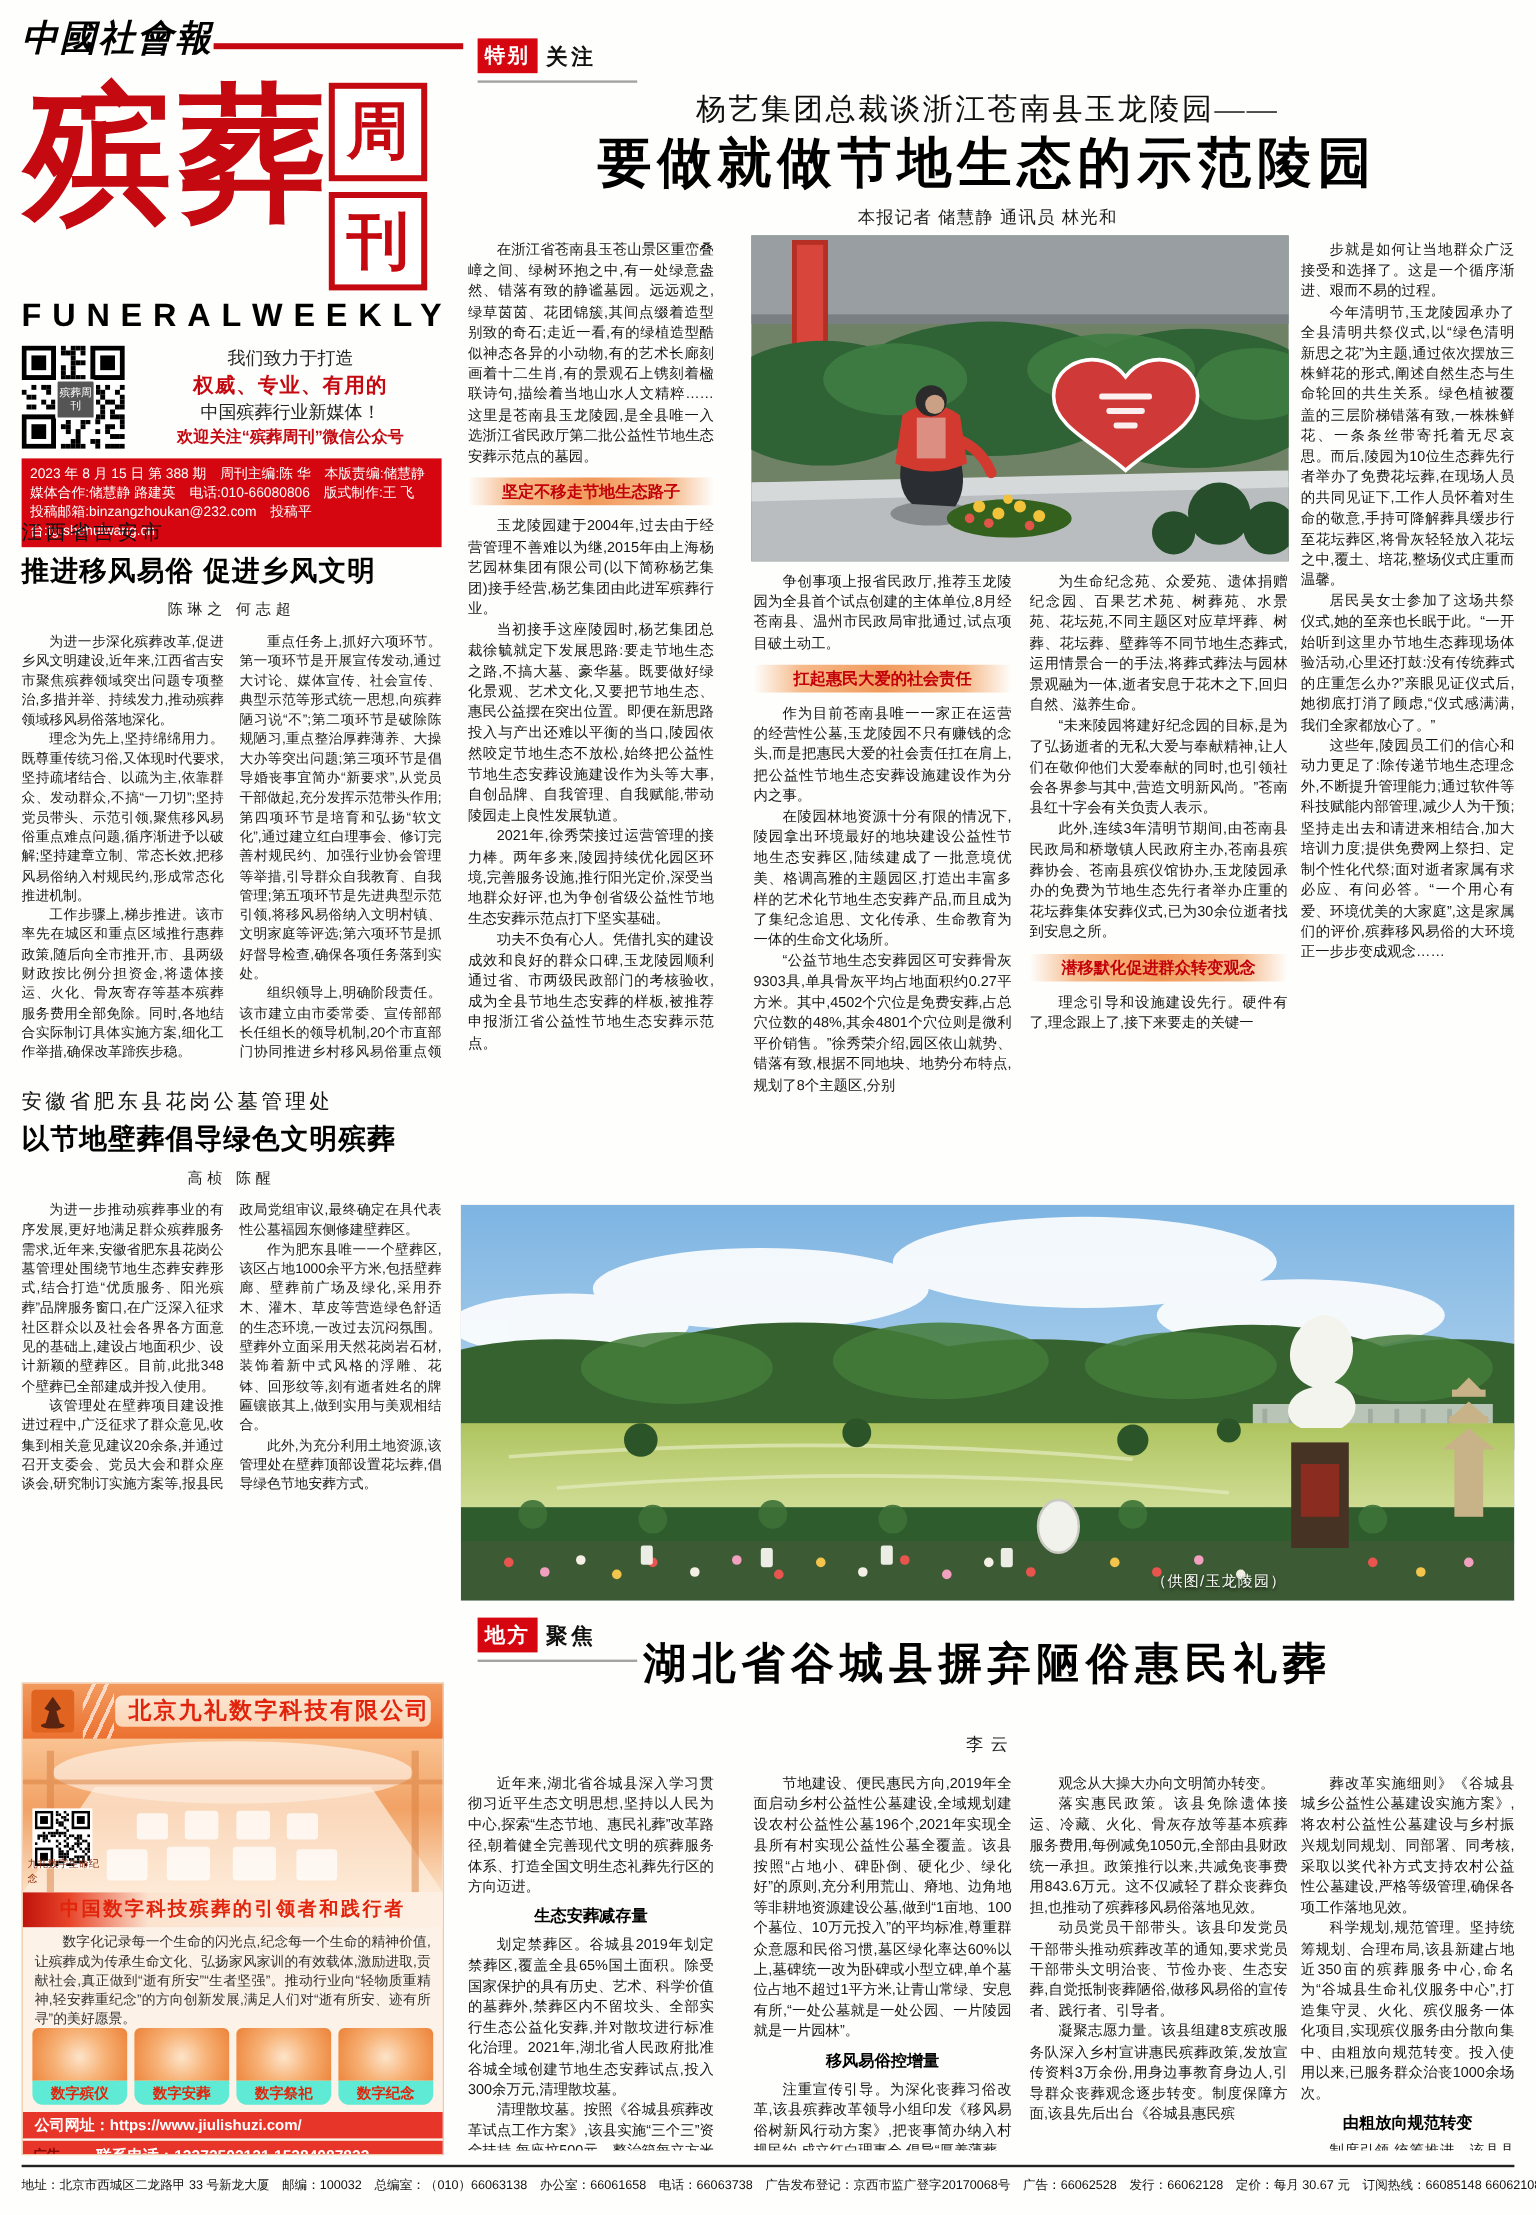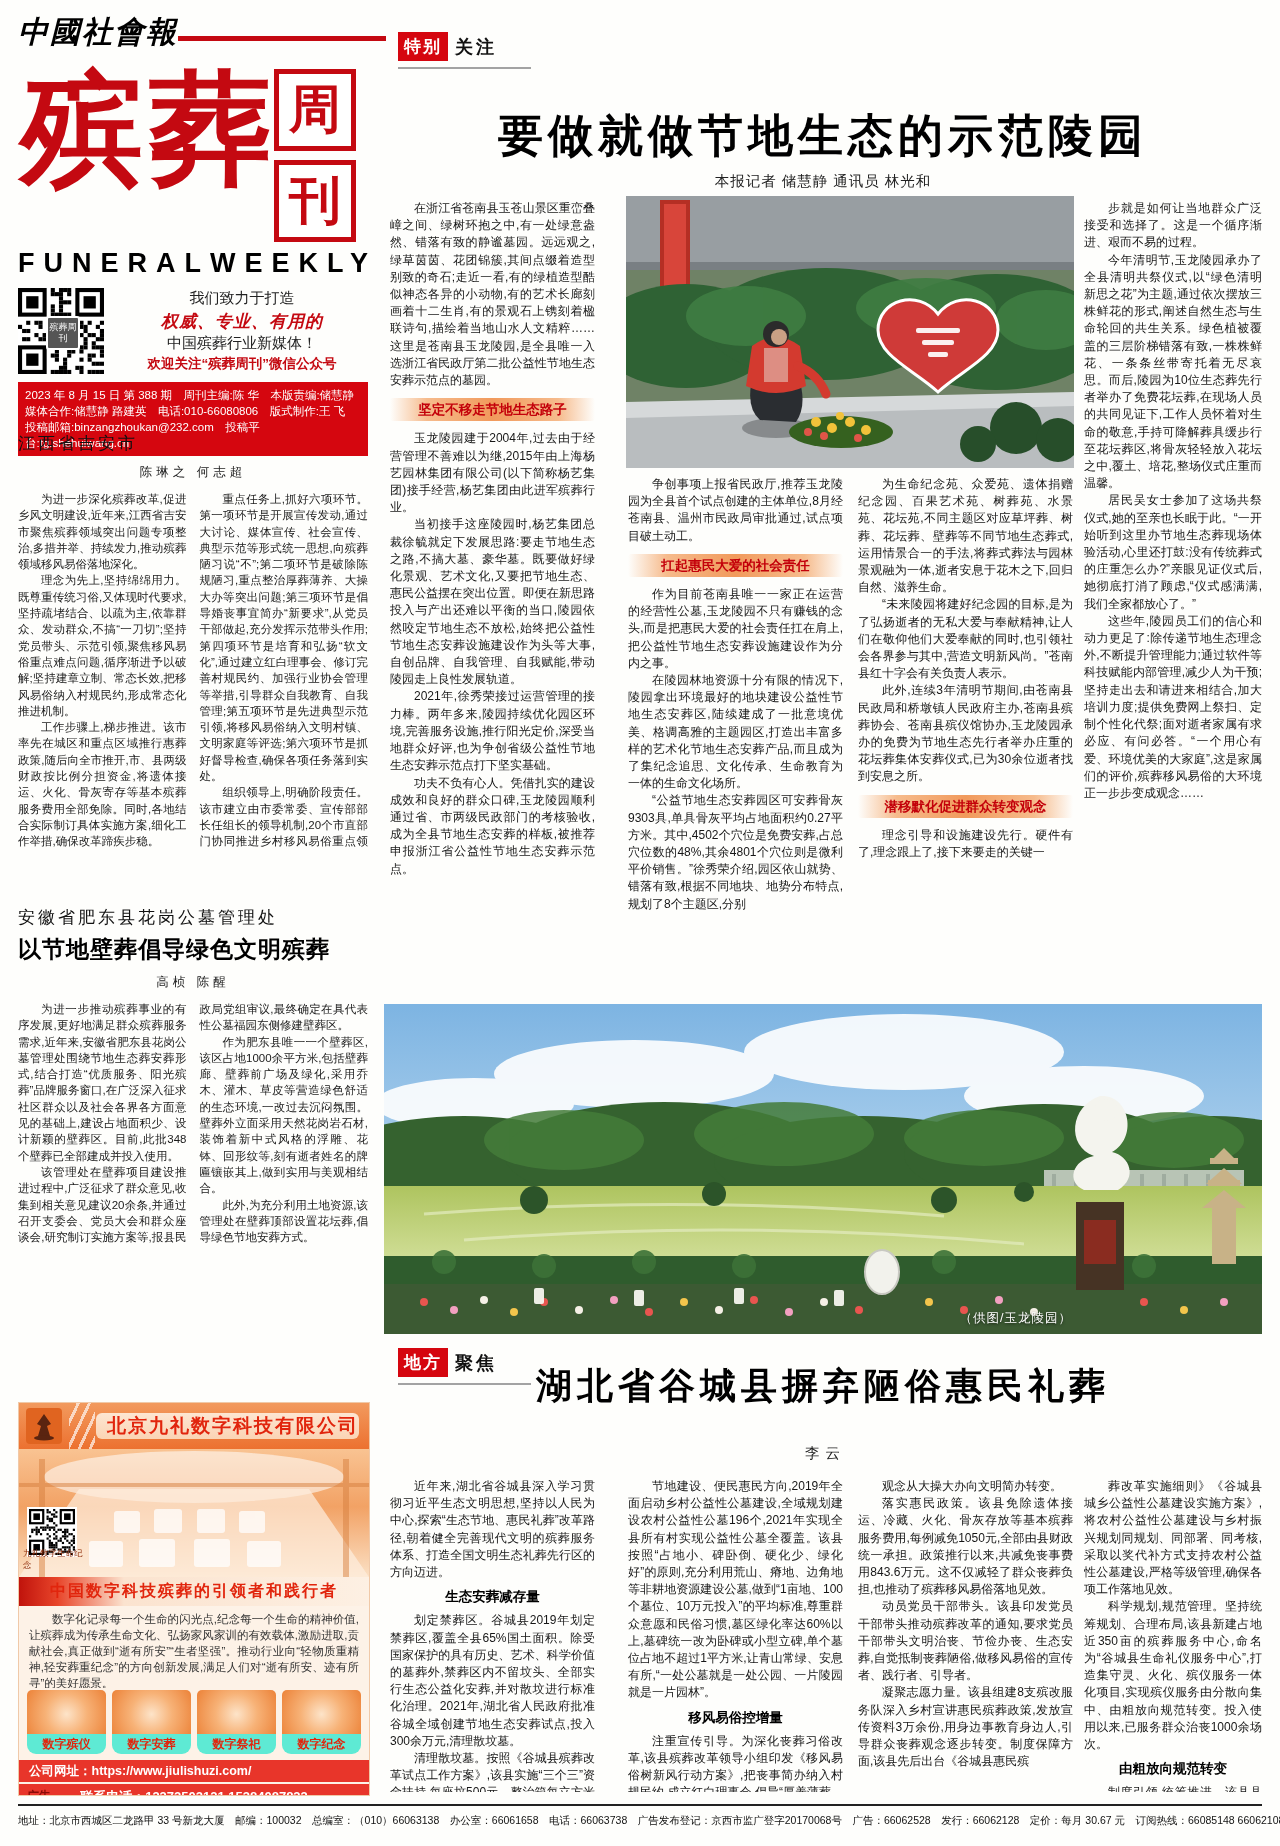--- a/index.html
+++ b/index.html
@@ -20,21 +20,21 @@
   .eng-row{display:flex;align-items:center;justify-content:space-between;font-weight:bold;
            font-size:27px;letter-spacing:9px;color:#000;margin-top:4px;}
   .qr-row{display:flex;gap:12px;margin-top:8px;}
   .qr-wrap{position:relative;width:86px;height:86px;flex:0 0 86px;}
   .qr{width:100%;height:100%;}
   .qr-center{position:absolute;left:28px;top:28px;width:30px;height:30px;background:#555;color:#fff;
              font-size:9px;line-height:11px;display:flex;align-items:center;justify-content:center;
              text-align:center;border-radius:3px;border:2px solid #fff;}
   .slogans{flex:1;display:flex;flex-direction:column;justify-content:space-between;text-align:center;padding:1px 0;}
   .s1,.s3{font-size:15px;color:#222;}
-  .s2{font-size:17px;font-weight:bold;color:#c40911;letter-spacing:1px;font-style:italic;}
+  .s2{font-size:17px;font-weight:bold;color:#c40911;letter-spacing:1px;}
   .s4{font-size:13.5px;font-weight:bold;color:#c40911;}
   .red-info{background:#d5060f;color:#fff;font-size:11.5px;line-height:16px;padding:5px 7px;margin-top:8px;}
   
   .loc-line{font-family:"Liberation Serif","DejaVu Serif",serif;font-size:17px;letter-spacing:3px;color:#111;}
   .l-head{font-weight:900;font-size:23px;letter-spacing:1px;color:#000;margin-top:5px;}
   .l-auth{text-align:center;font-size:12.5px;color:#222;letter-spacing:4px;margin-top:9px;}
   .two-col{column-count:2;column-gap:13px;font-size:11.5px;line-height:16.3px;text-align:justify;
            color:#1a1a1a;overflow:hidden;}
   .two-col p,.jcol p{margin:0;text-indent:2em;}
   
@@ -262,20 +262,21 @@
     </div>
     <div class="red-info">
       <div>2023 年 8 月 15 日 第 388 期　周刊主编:陈 华　本版责编:储慧静</div>
       <div>媒体合作:储慧静 路建英　电话:010-66080806　版式制作:王 飞</div>
       <div>投稿邮箱:binzangzhoukan@232.com　投稿平台:tg.shehuiwang.cn</div>
     </div>
   </div>
 
   <div class="abs" style="left:18px;top:432px;width:350px;">
     <div class="loc-line">江西省吉安市</div>
+    <div class="l-head">推进移风易俗  促进乡风文明</div>
     <div class="l-auth">陈琳之  何志超</div>
     <div class="two-col" style="margin-top:10px;height:364px;">
         <p class="para">为进一步深化殡葬改革,促进乡风文明建设,近年来,江西省吉安市聚焦殡葬领域突出问题专项整治,多措并举、持续发力,推动殡葬领域移风易俗落地深化。</p>
         <p class="para">理念为先上,坚持绵绵用力。既尊重传统习俗,又体现时代要求,坚持疏堵结合、以疏为主,依靠群众、发动群众,不搞“一刀切”;坚持党员带头、示范引领,聚焦移风易俗重点难点问题,循序渐进予以破解;坚持建章立制、常态长效,把移风易俗纳入村规民约,形成常态化推进机制。</p>
         <p class="para">工作步骤上,梯步推进。该市率先在城区和重点区域推行惠葬政策,随后向全市推开,市、县两级财政按比例分担资金,将遗体接运、火化、骨灰寄存等基本殡葬服务费用全部免除。同时,各地结合实际制订具体实施方案,细化工作举措,确保改革蹄疾步稳。</p>
         <p class="para">重点任务上,抓好六项环节。第一项环节是开展宣传发动,通过大讨论、媒体宣传、社会宣传、典型示范等形式统一思想,向殡葬陋习说“不”;第二项环节是破除陈规陋习,重点整治厚葬薄养、大操大办等突出问题;第三项环节是倡导婚丧事宜简办“新要求”,从党员干部做起,充分发挥示范带头作用;第四项环节是培育和弘扬“软文化”,通过建立红白理事会、修订完善村规民约、加强行业协会管理等举措,引导群众自我教育、自我管理;第五项环节是先进典型示范引领,将移风易俗纳入文明村镇、文明家庭等评选;第六项环节是抓好督导检查,确保各项任务落到实处。</p>
         <p class="para">组织领导上,明确阶段责任。该市建立由市委常委、宣传部部长任组长的领导机制,20个市直部门协同推进乡村移风易俗重点领域突出问题专项整治,形成齐抓共管的工作合力,确保件件有着落、事事有回音。</p>
       </div>
   </div>
 
@@ -481,20 +482,21 @@
     <div class="ad-phone">
       <span class="ad-mark">广告</span>
       <span>联系电话：13372502121  15384087833</span>
     </div>
   </div>
 
   <div class="abs seclabel" style="left:398px;top:32px;">
     <span class="rbox">特别</span>
     <span class="btxt">关注</span>
   </div>
+  <div class="abs kicker" style="left:384px;top:74px;width:878px;">杨艺集团总裁谈浙江苍南县玉龙陵园——</div>
   <div class="abs bighead" style="left:384px;top:106px;width:878px;">要做就做节地生态的示范陵园</div>
   <div class="abs byline" style="left:384px;top:172px;width:878px;">本报记者  储慧静  通讯员  林光和</div>
 
   <div class="abs photo-frame" style="left:626px;top:196px;width:448px;height:272px;">
     <svg viewBox="0 0 448 272" preserveAspectRatio="none">
       <rect width="448" height="272" fill="#6f8266"></rect>
       <rect width="448" height="72" fill="#989ea2"></rect>
       <rect y="66" width="448" height="8" fill="#797f83"></rect>
       <rect x="34" y="4" width="30" height="128" fill="#b52f24"></rect>
       <rect x="38" y="8" width="22" height="118" fill="#d8453a"></rect>

